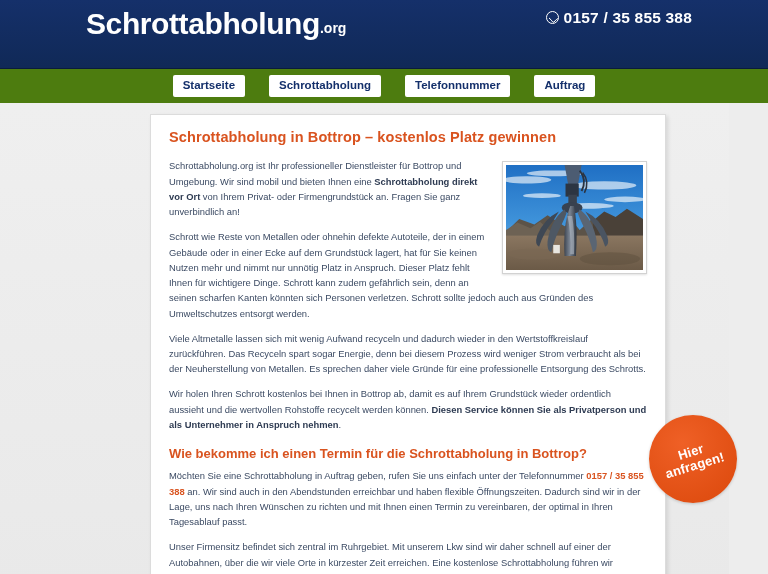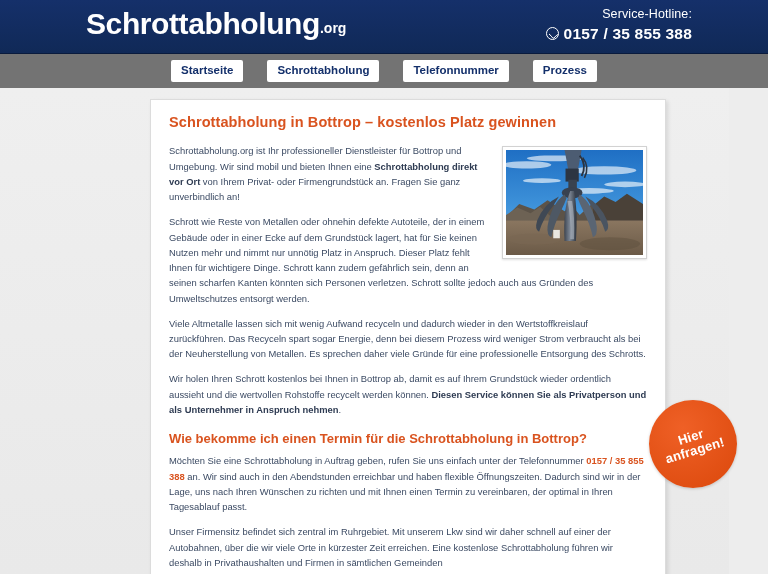--- a/index.html
+++ b/index.html
@@ -8,21 +8,21 @@
     margin: 0; padding: 0;
     width: 768px; height: 574px;
     overflow: hidden;
     background: #ededed;
     font-family: "Liberation Sans", sans-serif;
   }
 
   
   .topbar {
     position: relative;
-    height: 53px;
+    height: 68px;
     background: #132c60;
     background: linear-gradient(180deg,#15306a 0%, #102957 100%);
   }
   .topbar-inner {
     width: 560px;
     margin: 0 auto;
     height: 100%;
     position: relative;
   }
   .logo {
@@ -83,21 +83,21 @@
   }
   .hotline-number {
     font-size: 15.5px;
     font-weight: bold;
     letter-spacing: .2px;
   }
 
   
   .navbar {
     height: 35px;
-    background: #737373;
+    background: #4d7c0f;
     border-top: 1px solid #0a1b3d;
     display: flex;
     align-items: center;
     justify-content: center;
     gap: 24px;
   }
   .nav-btn {
     background: #ffffff;
     color: #14306b;
     font-size: 11.5px;
@@ -220,34 +220,33 @@
 </style>
 </head>
 <body>
 
 <div class="topbar">
   <div class="topbar-inner">
     <div class="logo">
       <span>Schrottabholung</span><span class="tld">.org</span>
     </div>
     <div class="hotline">
-      <span class="hotline-label">Service-Hotline:</span>
       <span class="hotline-number-row">
         <span class="phone-icon"></span>
         <span class="hotline-number">0157 / 35 855 388</span>
       </span>
     </div>
   </div>
 </div>
 
 <div class="navbar">
   <button class="nav-btn">Startseite</button>
   <button class="nav-btn">Schrottabholung</button>
   <button class="nav-btn">Telefonnummer</button>
-  <button class="nav-btn">Prozess</button>
+  <button class="nav-btn">Auftrag</button>
 </div>
 
 <div class="page">
 
   <div class="card">
     <div class="card-inner">
 
       <h1 class="title">Schrottabholung in Bottrop – kostenlos Platz gewinnen</h1>
 
       <div class="photo">

